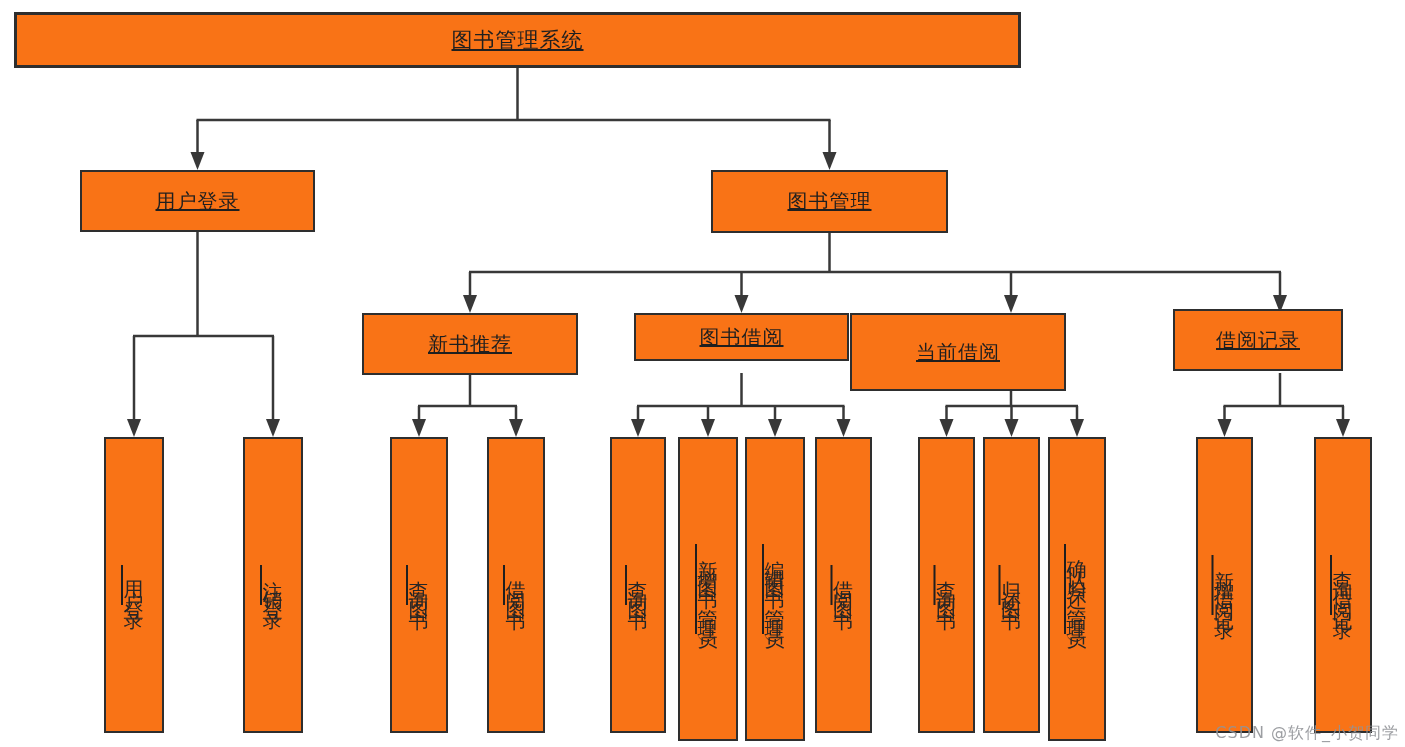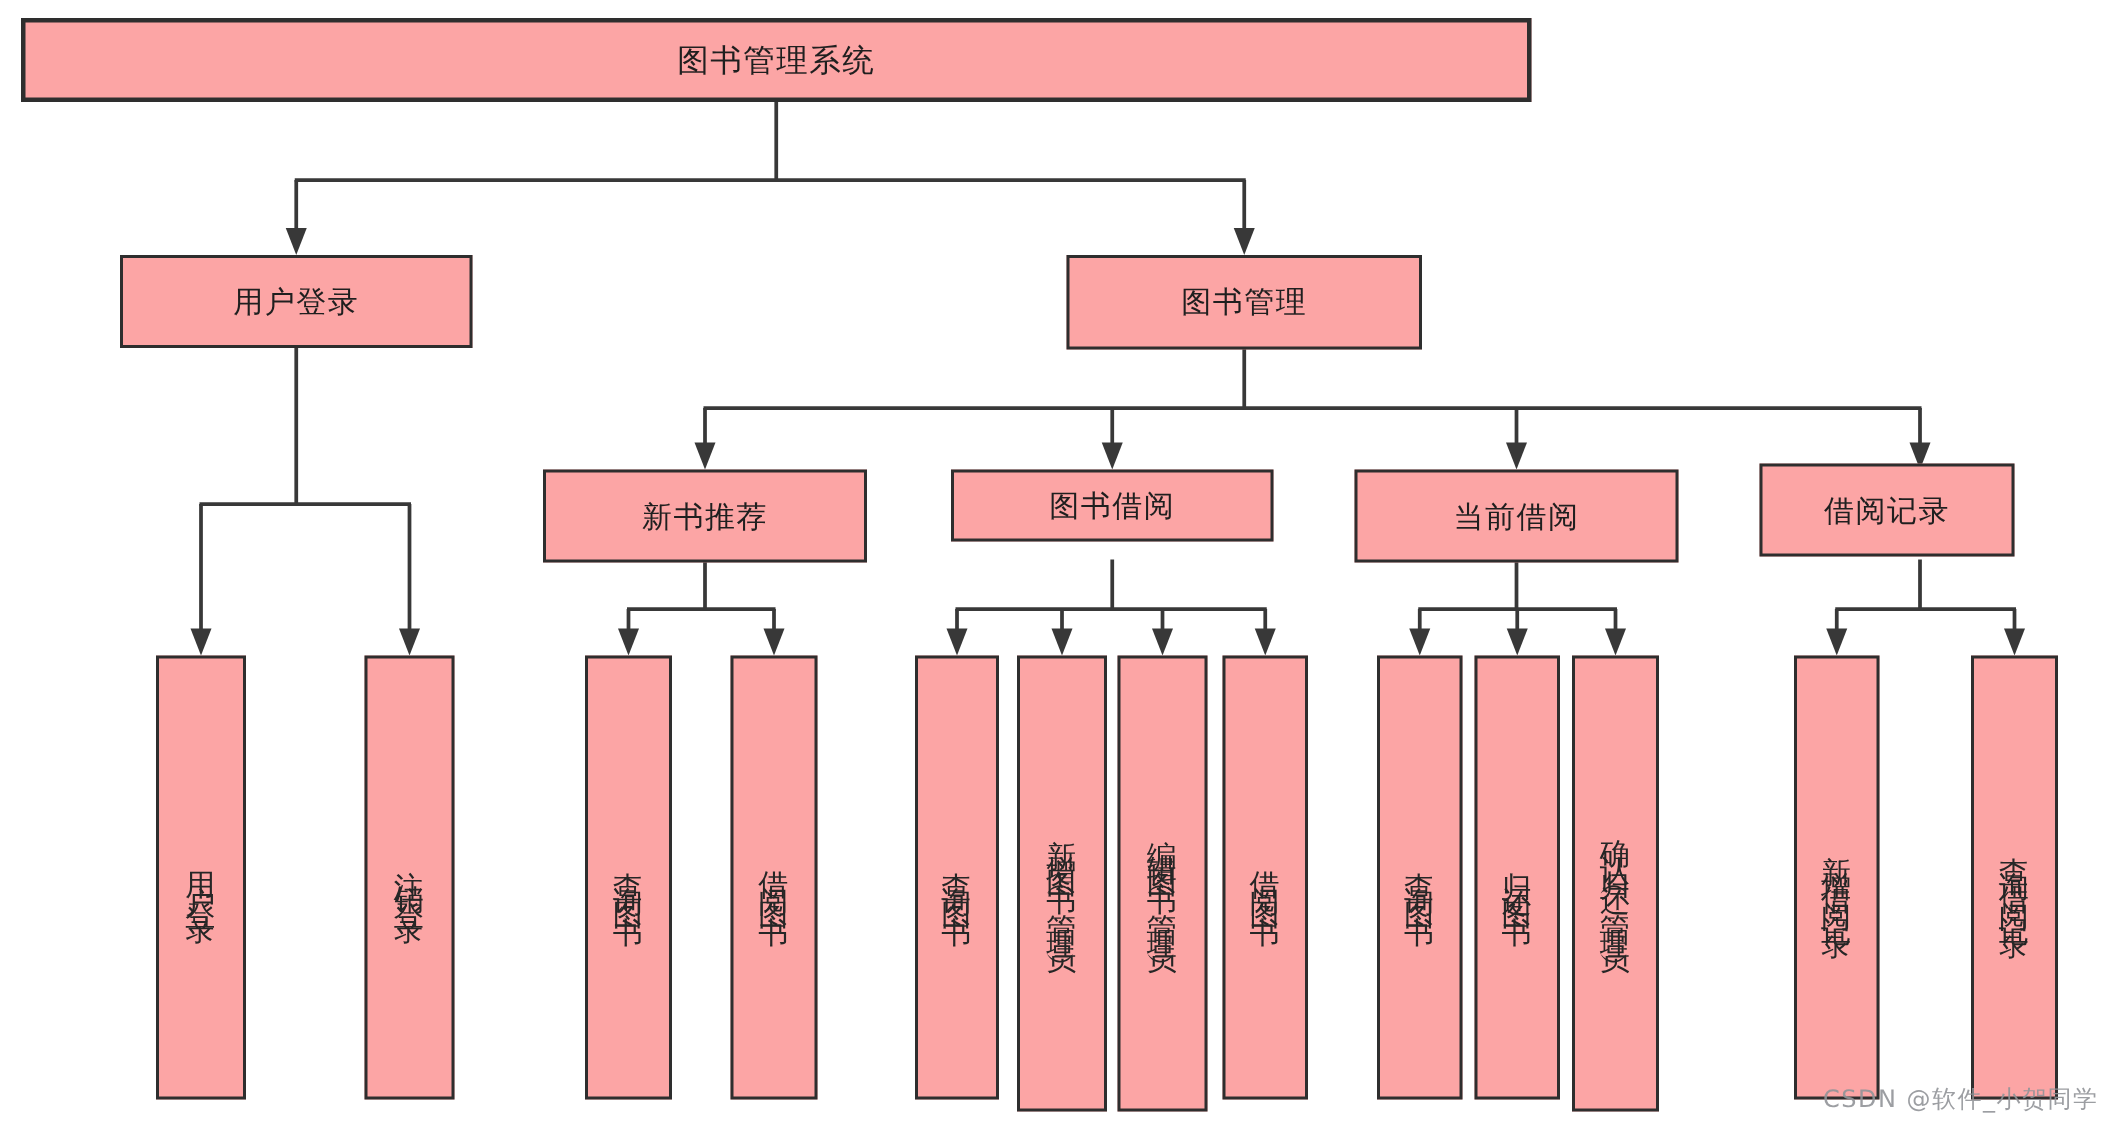--- a/index.html
+++ b/index.html
@@ -7,34 +7,35 @@
     position:relative;
     width:1405px;height:747px;
     background:#fff;
     font-family:"DejaVu Sans",sans-serif;
     overflow:hidden;
   }
   .connectors{position:absolute;left:0;top:0;z-index:1;}
   .box{
     position:absolute;
     box-sizing:border-box;
-    background:#fca5a5;
+    background:#f97316;
     border:2px solid #2e2e2e;
     display:flex;align-items:center;justify-content:center;
     z-index:2;
     color:#1f1f1f;
+    text-decoration:underline;
   }
   .box.h span{font-size:20px;letter-spacing:1px;white-space:nowrap;}
   #b-root{left:14px;top:12px;width:1007px;height:56px;border-width:3px;}
   #b-root span{font-size:21px;}
   #b-l2a{left:80px;top:170px;width:235px;height:62px;}
   #b-l2b{left:711px;top:170px;width:237px;height:63px;}
   #b-l3a{left:362px;top:313px;width:216px;height:62px;}
   #b-l3b{left:634px;top:313px;width:215px;height:48px;}
-  #b-l3c{left:903px;top:313px;width:216px;height:62px;}
+  #b-l3c{left:850px;top:313px;width:216px;height:78px;}
   #b-l3d{left:1173px;top:309px;width:170px;height:62px;}
   .leaf span{
     writing-mode:vertical-rl;
     font-size:20px;
     letter-spacing:10px;
     line-height:1;
     color:#262626;
   }
   #lf1{left:104px;top:437px;width:60px;height:296px;}
   #lf2{left:243px;top:437px;width:60px;height:296px;}

